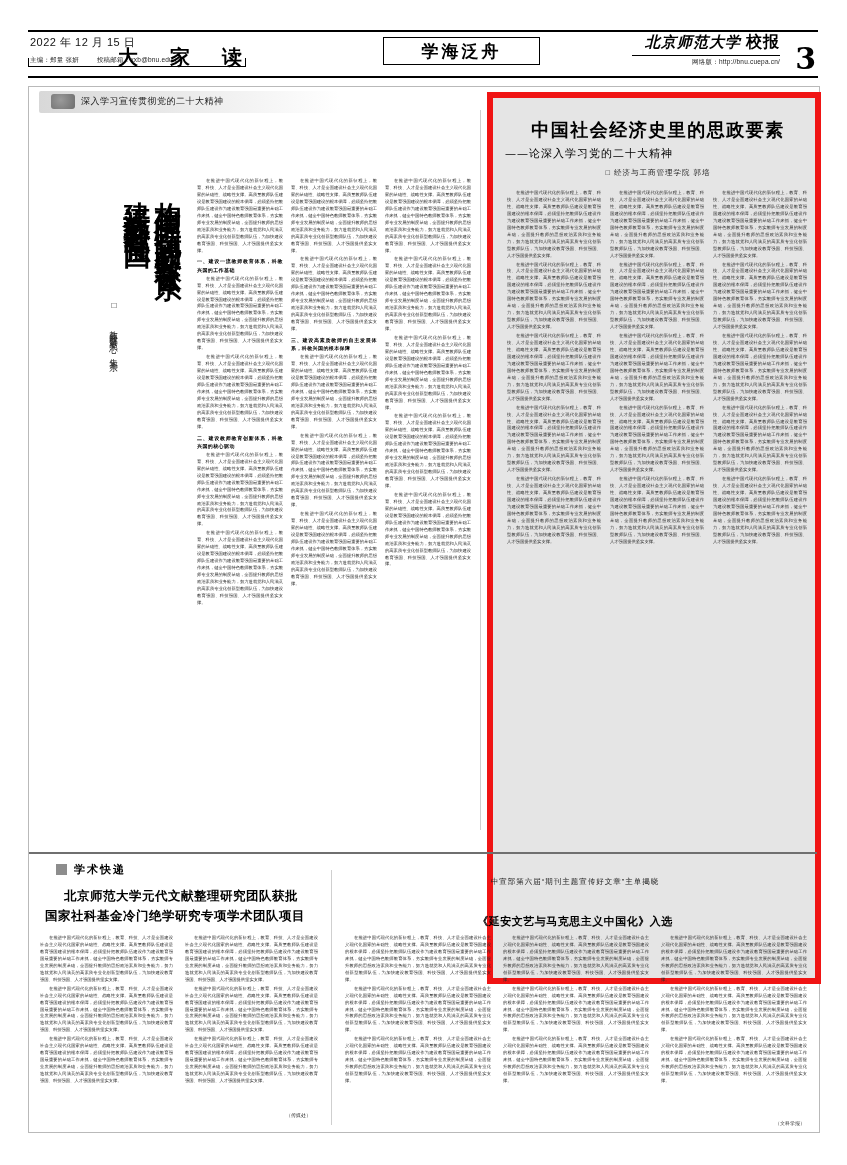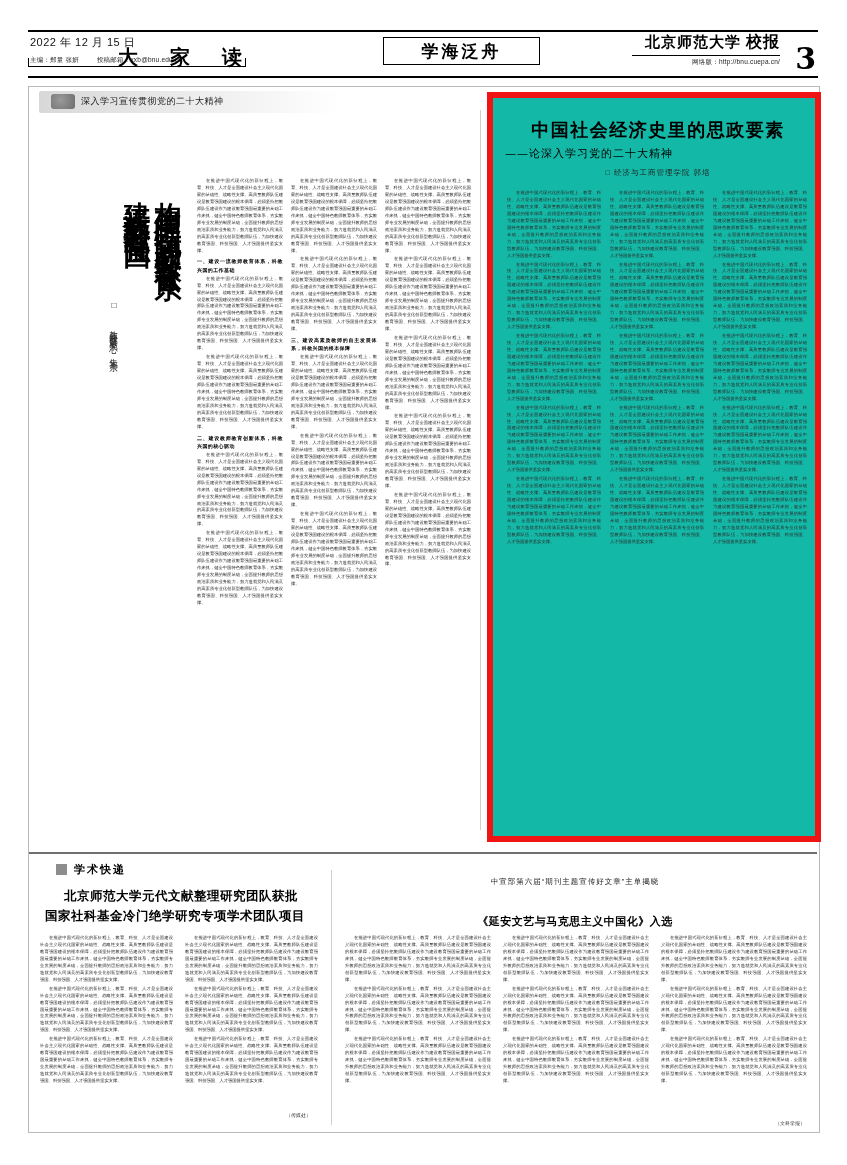--- a/index.html
+++ b/index.html
@@ -105,20 +105,21 @@
   .paper-logo .logo-row {
     display: flex;
     align-items: baseline;
     justify-content: flex-end;
     gap: 5px;
   }
   .logo-univ {
     font-family: "DejaVu Serif", serif;
     font-size: 15px;
     font-weight: bold;
+    font-style: italic;
     letter-spacing: 1px;
   }
   .logo-xiaobao {
     font-family: "DejaVu Serif", serif;
     font-size: 16px;
     font-weight: bold;
     letter-spacing: 1px;
   }
   .logo-rule {
     width: 148px;
@@ -245,24 +246,24 @@
     margin: 3px 0 2px 0;
     letter-spacing: 0.4px;
   }
   .tcol p { margin: 0 0 2px 0; text-indent: 9px; }
 
   
   .redbox {
     position: absolute;
     left: 487px; top: 92px;
     width: 334px;
-    height: 750px;
+    height: 892px;
     border: 6px solid #f01414;
     box-sizing: border-box;
-    background: #14b8a6;
+    background: #e5e5e5;
   }
   .feature-title {
     position: absolute;
     left: 12px; top: 20px;
     width: 306px;
     text-align: center;
     font-family: "DejaVu Serif", serif;
     font-size: 18px;
     font-weight: bold;
     letter-spacing: 1.5px;

